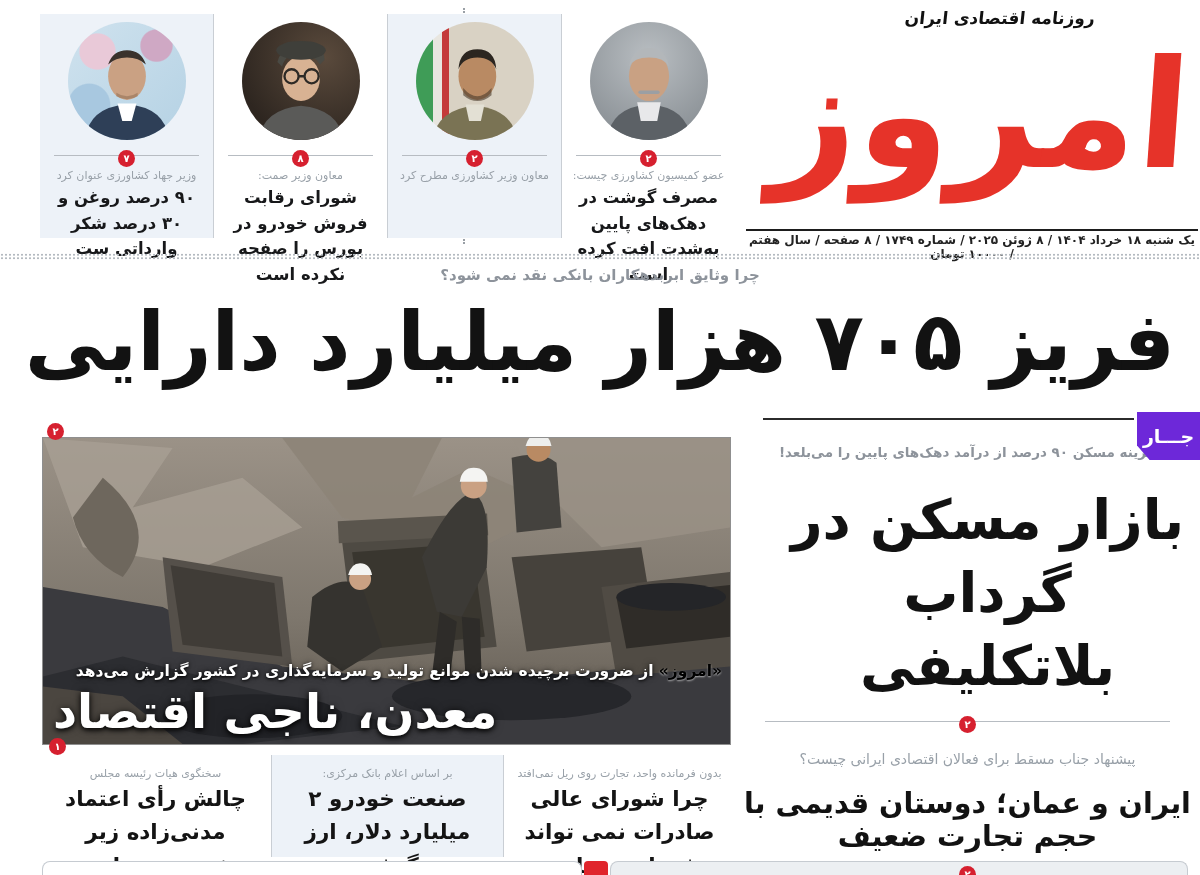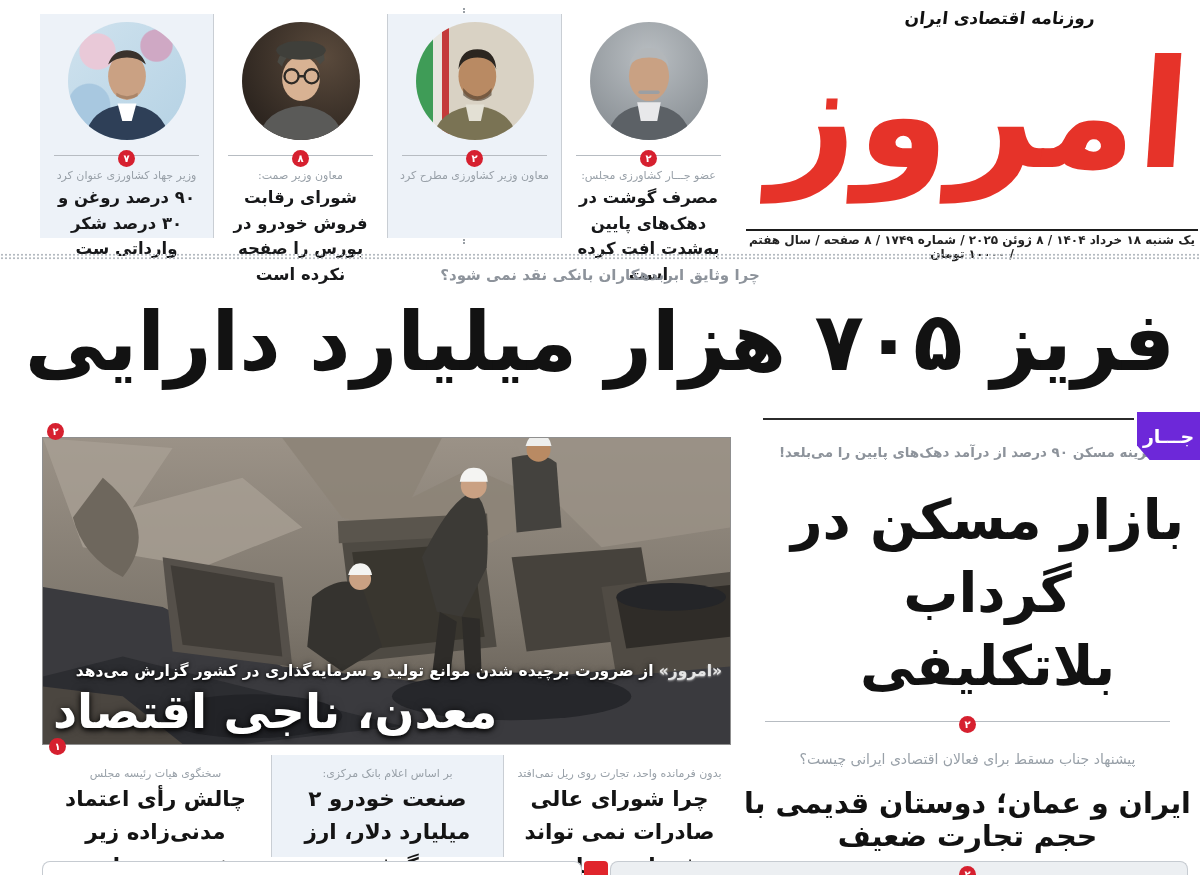--- a/index.html
+++ b/index.html
@@ -51,21 +51,21 @@
                 font-size:81px; font-weight:bold; color:#121212; line-height:1.4; }
 
   
   .mine-badge-top { position:absolute; top:423px; right:1136px; }
   .mine { position:absolute; top:437px; left:42px; width:689px; height:308px;
           border:1px solid #8f8f8f; overflow:hidden; background:#7d766c; }
   .mine svg { display:block; width:100%; height:100%; }
   .mine-cap { position:absolute; left:8px; right:8px; bottom:64px; text-align:right;
               font-size:15.5px; font-weight:bold; color:#fff;
               text-shadow:0 1px 3px rgba(0,0,0,.9), 0 0 6px rgba(0,0,0,.6); }
-  .mine-cap .brand { color:#e5e5e5; text-shadow:0 1px 2px rgba(255,255,255,.6); }
+  .mine-cap .brand { color:#000000; text-shadow:0 1px 2px rgba(255,255,255,.6); }
   .mine-title { position:absolute; left:10px; bottom:6px; text-align:left; font-size:47px;
                 font-weight:bold; color:#fff; line-height:1.1;
                 text-shadow:0 2px 5px rgba(0,0,0,.95), 0 0 10px rgba(0,0,0,.5); }
   .mine-badge-bottom { position:absolute; top:738px; right:1134px; }
 
   
   .right-col { position:absolute; top:414px; right:0; width:465px; }
   .top-rule { position:absolute; top:4px; right:66px; left:28px; border-top:2px solid #2b2b2b; }
   .pink-tab { position:absolute; top:-2px; right:0; width:63px; height:48px; background:#6d28d9;
               color:#fff; font-size:19px; font-weight:bold; display:flex; align-items:center;
@@ -130,21 +130,21 @@
       <div class="avatar av4">
         <svg viewBox="0 0 100 100">
           <path d="M14 100 Q18 72 50 70 Q82 72 86 100 Z" fill="#5c6166"></path>
           <path d="M40 68 L60 68 L57 84 L43 84 Z" fill="#e8e8ea"></path>
           <ellipse cx="50" cy="46" rx="17" ry="21" fill="#c9a183"></ellipse>
           <path d="M33 38 Q36 22 50 22 Q64 22 67 38 Q63 30 50 30 Q37 30 33 38 Z" fill="#b3b7ba"></path>
           <rect x="41" y="58" width="18" height="3" rx="1.5" fill="#9b9fa3"></rect>
         </svg>
       </div>
       <div class="badge-row"><span class="pbadge">۲</span></div>
-      <div class="kicker">عضو جـــار کشاورزی مجلس:</div>
+      <div class="kicker">عضو کمیسیون کشاورزی چیست:</div>
       <div class="title">مصرف گوشت در دهک‌های پایین به‌شدت افت کرده است</div>
     </div>
 
     <div class="cell blue">
       <div class="avatar av3">
         <svg viewBox="0 0 100 100">
           <path d="M14 100 Q18 74 50 71 Q82 74 86 100 Z" fill="#7a7354"></path>
           <path d="M42 70 L58 70 L55 84 L45 84 Z" fill="#e3e0d4"></path>
           <ellipse cx="52" cy="46" rx="16" ry="20" fill="#b98a63"></ellipse>
           <path d="M36 40 Q37 23 52 23 Q67 23 68 40 Q64 30 52 30 Q40 30 36 40 Z" fill="#2c2620"></path>

